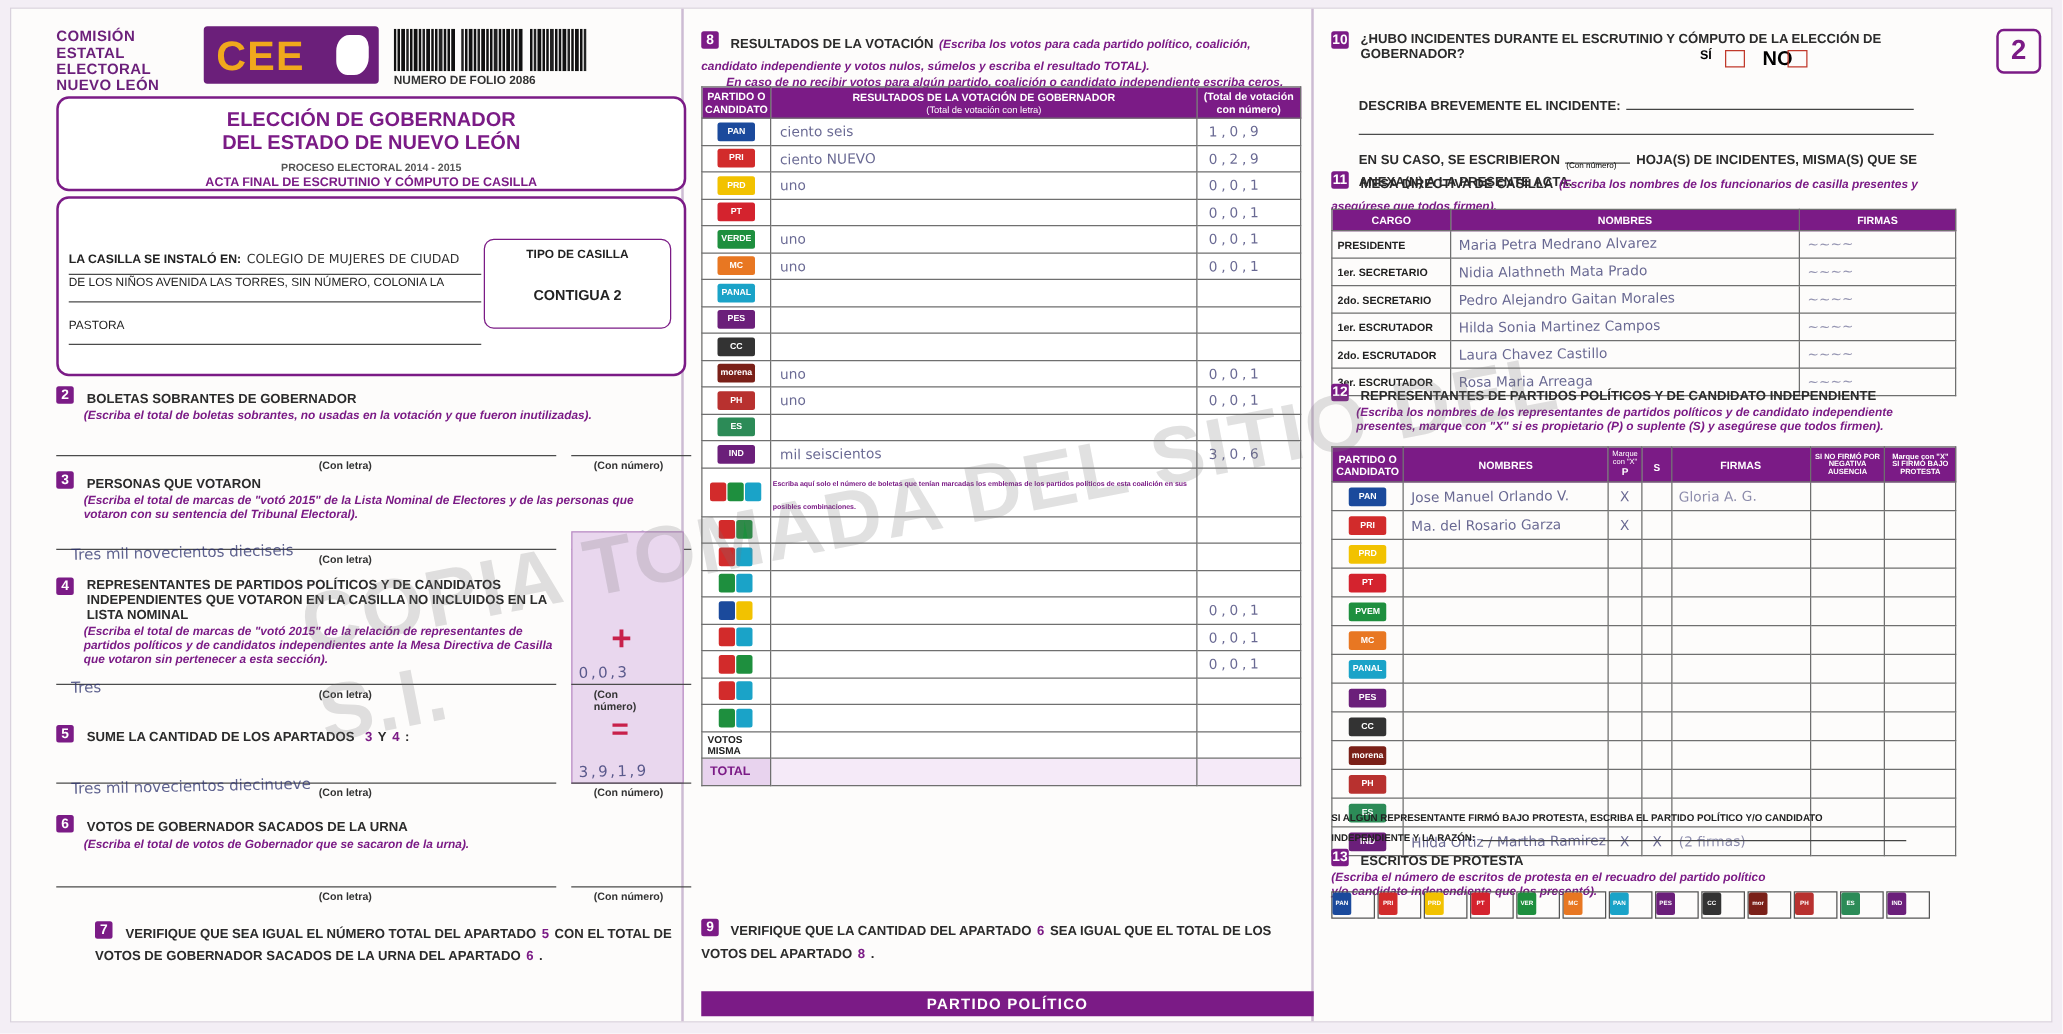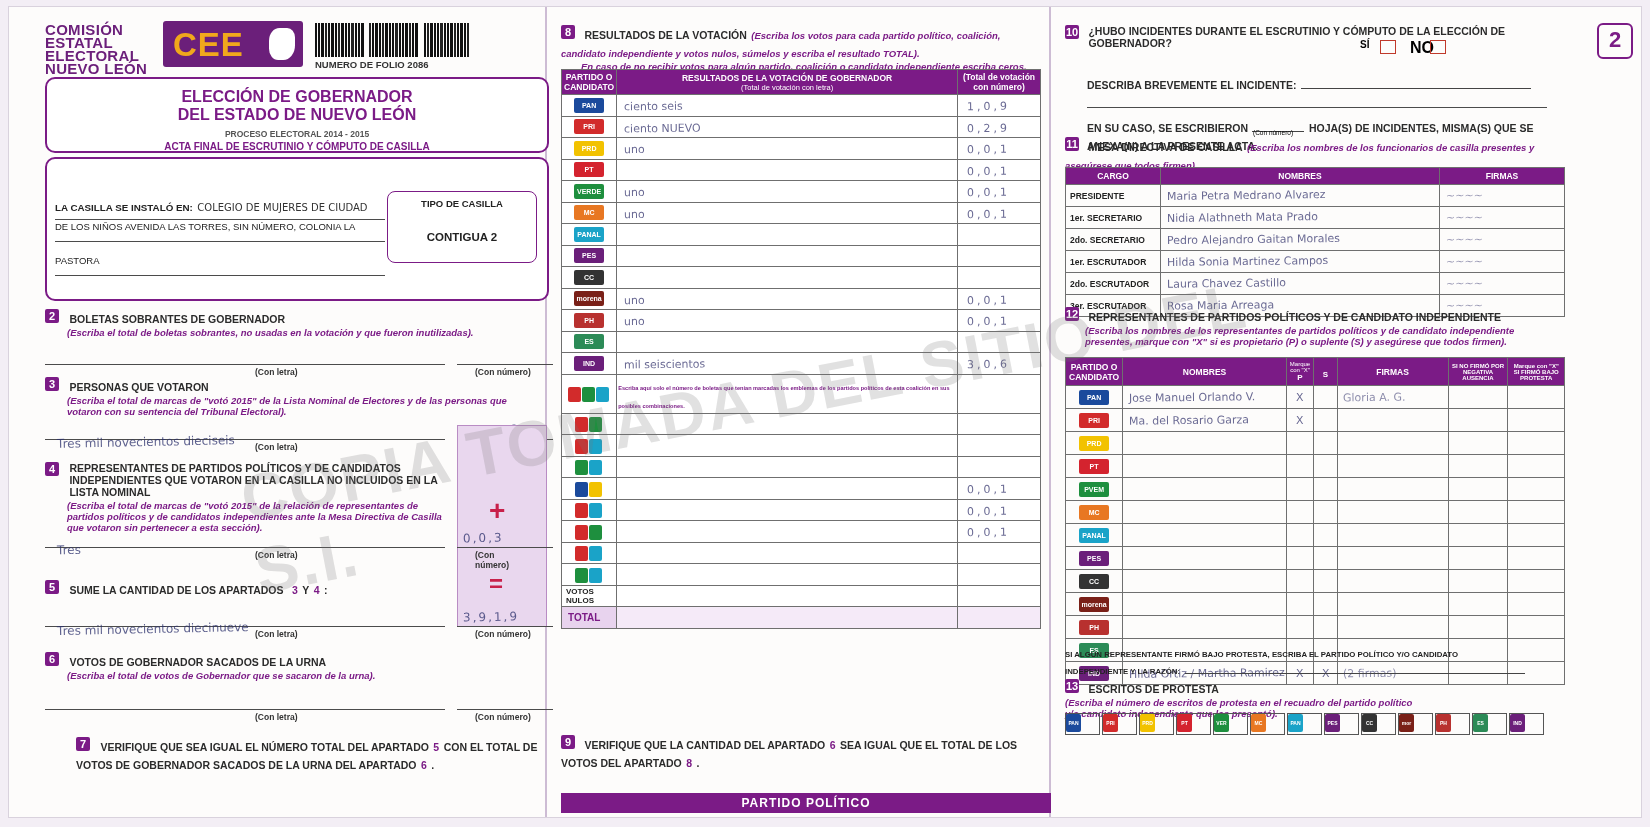--- a/index.html
+++ b/index.html
@@ -44,21 +44,21 @@
     font-family:"DejaVu Sans", sans-serif;
     color:#30306a;opacity:.72;font-size:11px;
     transform:rotate(-.7deg);white-space:nowrap;
   }
   .conletra{font-size:8.5px;font-weight:bold;color:#333;}
 
   
   #left{left:18px;width:520px;}
   .cee-head{position:absolute;left:18px;top:14px;width:510px;height:52px;}
   .cee-text{
-    position:absolute;left:0;top:2px;font-size:15px;font-weight:bold;
+    position:absolute;left:0;top:2px;font-size:12px;font-weight:bold;
     color:#6b1f7a;line-height:13px;letter-spacing:.3px;
   }
   .cee-logo{
     position:absolute;left:118px;top:0px;width:140px;height:46px;
     background:#6b1f7a;border-radius:3px;
   }
   .cee-logo span{
     color:#f0a81c;font-size:33px;font-weight:bold;letter-spacing:1px;
     position:absolute;left:10px;top:5px;font-family:"Liberation Sans",sans-serif;
   }
@@ -444,21 +444,21 @@
               <td class="tot-cell"><span class="hand2" style="margin-left:8px;letter-spacing:3px;display:inline-block;"></span></td>
             </tr>
             <tr>
               <td class="party-cell" style="white-space:nowrap;text-align:center;"><span class="coal-chip" style="background:#1e8f3e"></span><span class="coal-chip" style="background:#1aa3c8"></span></td>
               <td class="res-cell"></td>
               <td class="tot-cell"><span class="hand2" style="margin-left:8px;letter-spacing:3px;display:inline-block;"></span></td>
             </tr>
           </tbody>
         <tbody>
             <tr>
-          <td class="votosnulos" colspan="1" style="font-size:8px;">VOTOS NULOS</td>
+          <td class="votosnulos" colspan="1" style="font-size:8px;">VOTOS MISMA</td>
           <td class="res-cell"></td>
           <td class="tot-cell"></td>
         </tr>
         <tr>
           <td class="totalrow">TOTAL</td>
           <td class="res-cell" style="background:#f5eaf8;"></td>
           <td class="tot-cell" style="background:#f5eaf8;"></td>
         </tr>
       </tbody>
         </table>

